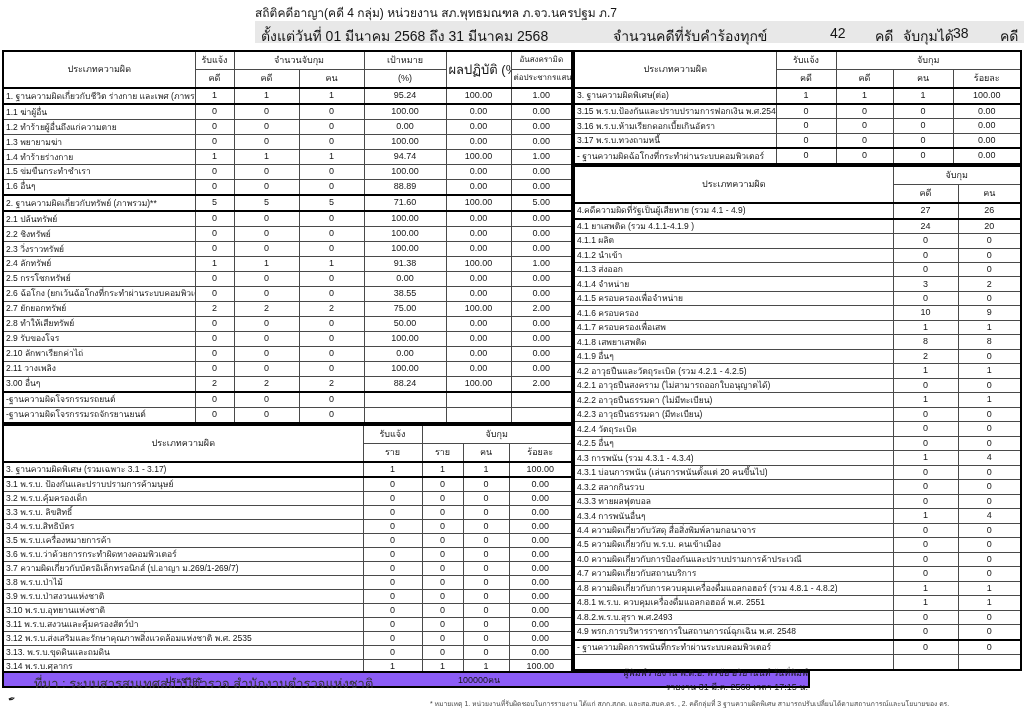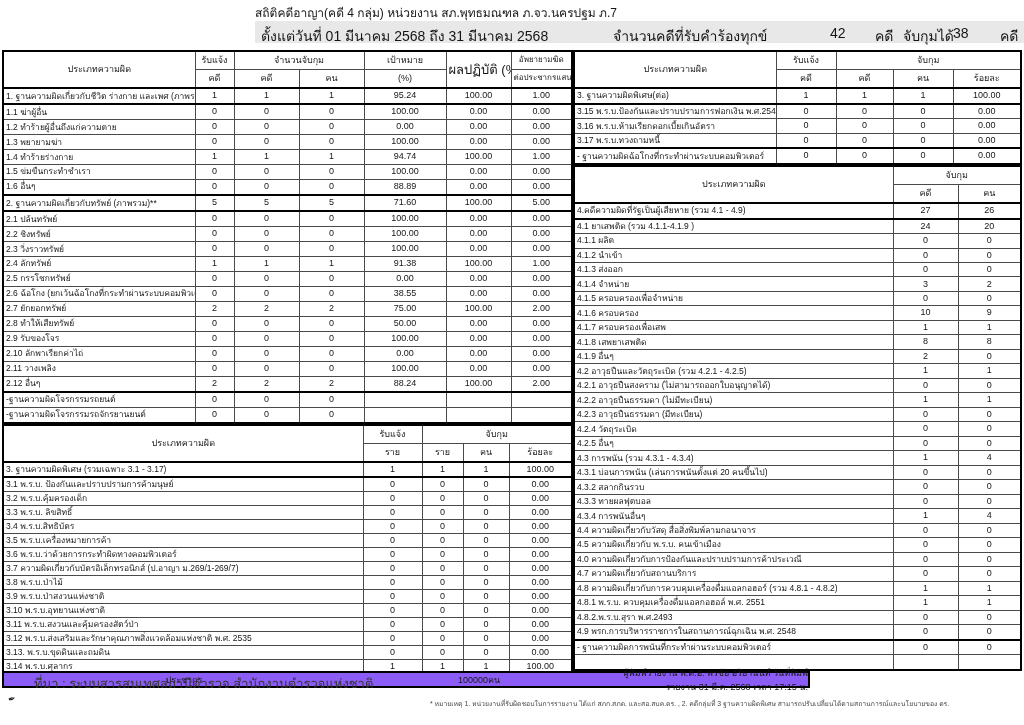--- a/index.html
+++ b/index.html
@@ -51,21 +51,21 @@
       <col style="width:65px">
       <col>
     </colgroup>
   <thead>
     <tr>
       <th rowspan="2">ประเภทความผิด</th>
       <th>รับแจ้ง</th>
       <th colspan="2">จำนวนจับกุม</th>
       <th>เป้าหมาย</th>
       <th rowspan="2" style="font-size:13px">ผลปฏิบัติ (%)</th>
-      <th style="font-size:8px">อัพยายามฆิด</th>
+      <th style="font-size:8px">อันสงครามิด</th>
     </tr>
     <tr>
       <th>คดี</th>
       <th>คดี</th>
       <th>คน</th>
       <th>(%)</th>
       <th style="font-size:8px">ต่อประชากรแสน</th>
     </tr>
   </thead>
   <tbody>
@@ -234,21 +234,21 @@
       <tr>
         <td class="nm">2.11 วางเพลิง</td>
         <td class="num">0</td>
         <td class="num">0</td>
         <td class="num">0</td>
         <td class="num">100.00</td>
         <td class="num">0.00</td>
         <td class="num">0.00</td>
       </tr>
       <tr>
-        <td class="nm">2.12 อื่นๆ</td>
+        <td class="nm">3.00 อื่นๆ</td>
         <td class="num">2</td>
         <td class="num">2</td>
         <td class="num">2</td>
         <td class="num">88.24</td>
         <td class="num">100.00</td>
         <td class="num">2.00</td>
       </tr>
       <tr class="ht">
         <td class="nm">-ฐานความผิดโจรกรรมรถยนต์</td>
         <td class="num">0</td>

